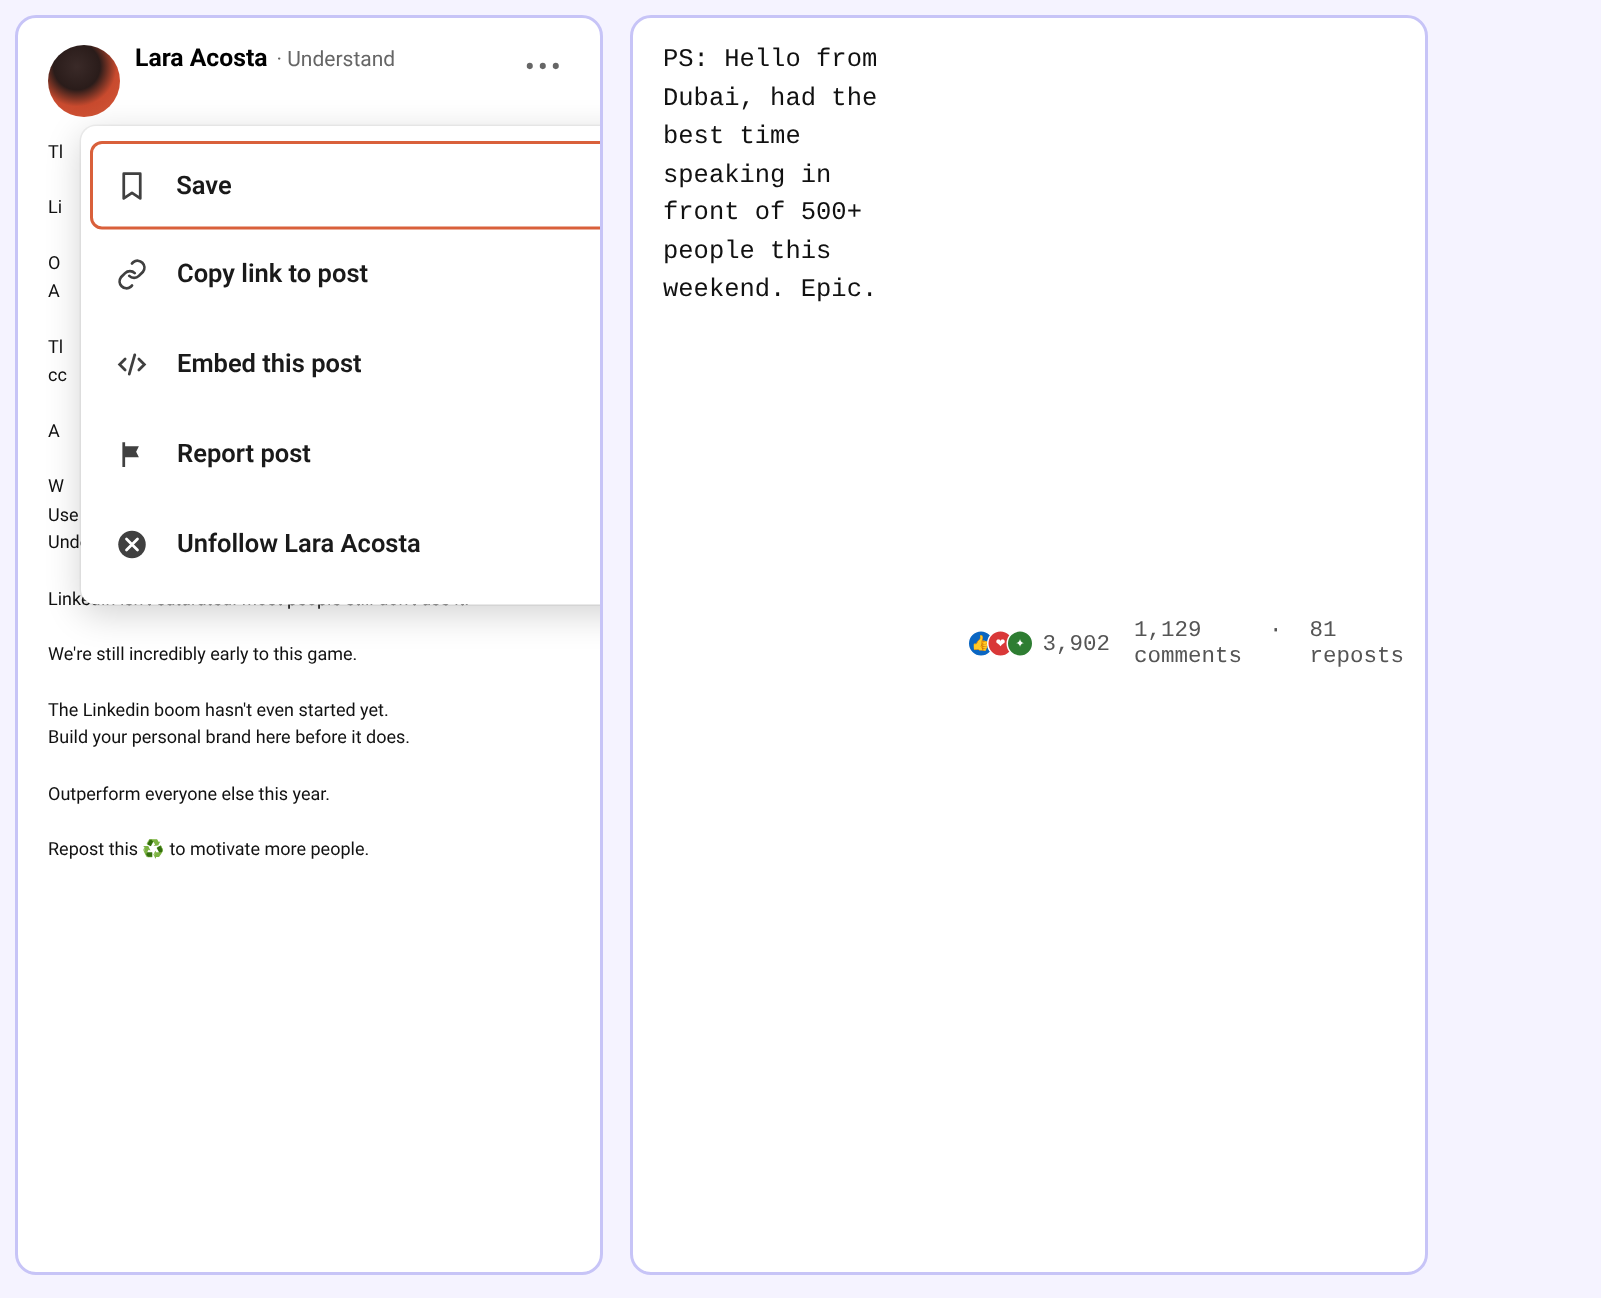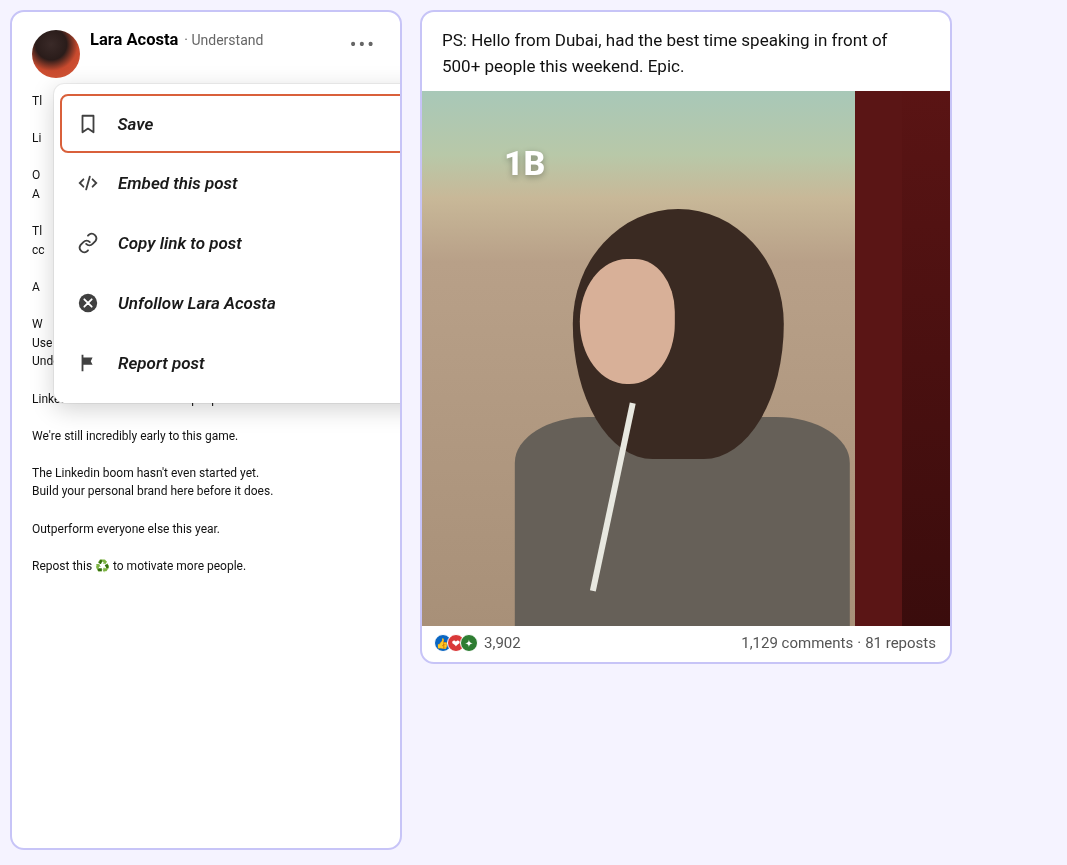--- a/index.html
+++ b/index.html
@@ -22,23 +22,24 @@
     overflow: hidden;
   }
   .left-card {
     width: 392px;
     height: 840px;
     padding: 18px 20px;
     position: relative;
   }
   .right-card {
     width: 532px;
-    height: 654px;
-    display: flex;
-    flex-direction: column;
+    height: 840px;
+    display: flex;
+    flex-direction: row;
+    font-family: Liberation Mono, monospace;
   }
   .post-header {
     display: flex;
     align-items: flex-start;
     gap: 10px;
     margin-bottom: 14px;
   }
   .avatar {
     width: 48px;
     height: 48px;
@@ -79,21 +80,20 @@
   .dd-item {
     display: flex;
     align-items: center;
     gap: 18px;
     padding: 18px 16px;
     font-size: 17px;
     font-weight: 600;
     color: #1a1a1a;
     cursor: pointer;
     border-radius: 8px;
-    font-style: italic;
   }
   .dd-item.highlight {
     border: 2.5px solid #d9603b;
     border-radius: 8px;
     padding: 15.5px 13.5px;
   }
   .dd-icon {
     width: 24px;
     height: 24px;
     display: flex;
@@ -197,21 +197,21 @@
     border: 1.5px solid #fff;
     margin-left: -5px;
     display:flex; align-items:center; justify-content:center;
     font-size:10px; color:#fff;
   }
   .react-circle:first-child { margin-left:0; }
   .rc1 { background:#0a66c2; }
   .rc2 { background:#d93838; }
   .rc3 { background:#2e7d32; }
   .react-count { color:#555; }
-  .eng-right { display:flex; gap:4px; align-items:flex-start; color:#555; }
+  .eng-right { display:flex; gap:18px; align-items:flex-start; color:#555;margin-left:16px; }
   svg { display:block; }
 </style>
 </head>
 <body>
 
 <div class="container">
 
   <div class="card left-card">
     <div class="post-header">
       <div class="avatar"></div>
@@ -256,52 +256,52 @@
         <span class="dd-icon">
           <svg width="22" height="22" viewBox="0 0 24 24" fill="none" stroke="#404040" stroke-width="2" stroke-linejoin="round">
               <path d="M6 3h12v18l-6-4-6 4V3z"></path>
             </svg>
         </span>
         <span>Save</span>
       </div>
       <div class="dd-item">
         <span class="dd-icon">
           <svg width="22" height="22" viewBox="0 0 24 24" fill="none" stroke="#404040" stroke-width="2" stroke-linecap="round">
+              <path d="M10 13a5 5 0 0 0 7 0l3-3a5 5 0 0 0-7-7l-1 1"></path>
+              <path d="M14 11a5 5 0 0 0-7 0l-3 3a5 5 0 0 0 7 7l1-1"></path>
+            </svg>
+        </span>
+        <span>Copy link to post</span>
+      </div>
+      <div class="dd-item">
+        <span class="dd-icon">
+          <svg width="22" height="22" viewBox="0 0 24 24" fill="none" stroke="#404040" stroke-width="2" stroke-linecap="round">
               <polyline points="7 8 3 12 7 16"></polyline>
               <polyline points="17 8 21 12 17 16"></polyline>
               <line x1="14" y1="5" x2="10" y2="19"></line>
             </svg>
         </span>
         <span>Embed this post</span>
       </div>
       <div class="dd-item">
         <span class="dd-icon">
-          <svg width="22" height="22" viewBox="0 0 24 24" fill="none" stroke="#404040" stroke-width="2" stroke-linecap="round">
-              <path d="M10 13a5 5 0 0 0 7 0l3-3a5 5 0 0 0-7-7l-1 1"></path>
-              <path d="M14 11a5 5 0 0 0-7 0l-3 3a5 5 0 0 0 7 7l1-1"></path>
-            </svg>
-        </span>
-        <span>Copy link to post</span>
+          <svg width="22" height="22" viewBox="0 0 24 24" fill="#404040">
+              <path d="M5 3v18h2v-7h10l-2-4 2-4H7V3H5z"></path>
+            </svg>
+        </span>
+        <span>Report post</span>
       </div>
       <div class="dd-item">
         <span class="dd-icon">
           <svg width="22" height="22" viewBox="0 0 24 24">
               <circle cx="12" cy="12" r="10" fill="#404040"></circle>
               <path d="M8 8l8 8M16 8l-8 8" stroke="#fff" stroke-width="2" stroke-linecap="round"></path>
             </svg>
         </span>
         <span>Unfollow Lara Acosta</span>
-      </div>
-      <div class="dd-item">
-        <span class="dd-icon">
-          <svg width="22" height="22" viewBox="0 0 24 24" fill="#404040">
-              <path d="M5 3v18h2v-7h10l-2-4 2-4H7V3H5z"></path>
-            </svg>
-        </span>
-        <span>Report post</span>
       </div>
     </div>
   </div>
 
   <div class="card right-card">
     <div class="right-text">PS: Hello from Dubai, had the best time speaking in front of 500+ people this weekend. Epic.</div>
     <div class="image-wrap">
       <div class="right-side-dark-l"></div>
       <div class="right-side-dark-r"></div>
       <div class="image-center">

